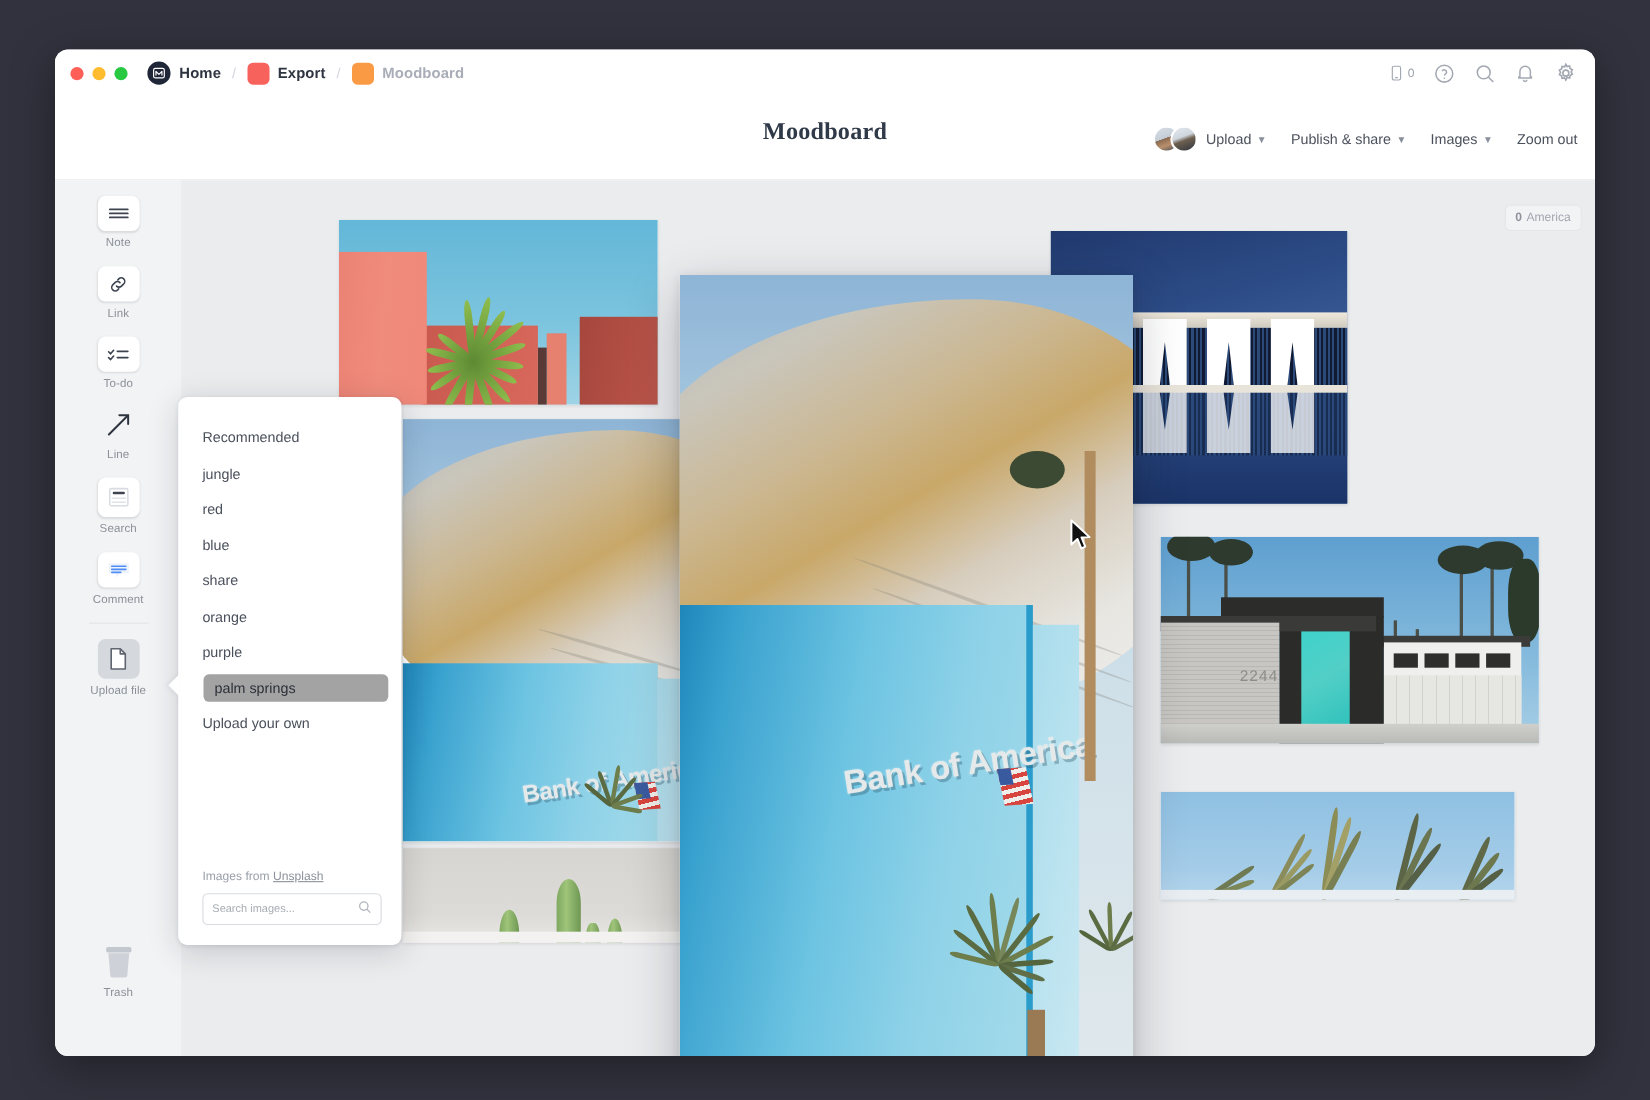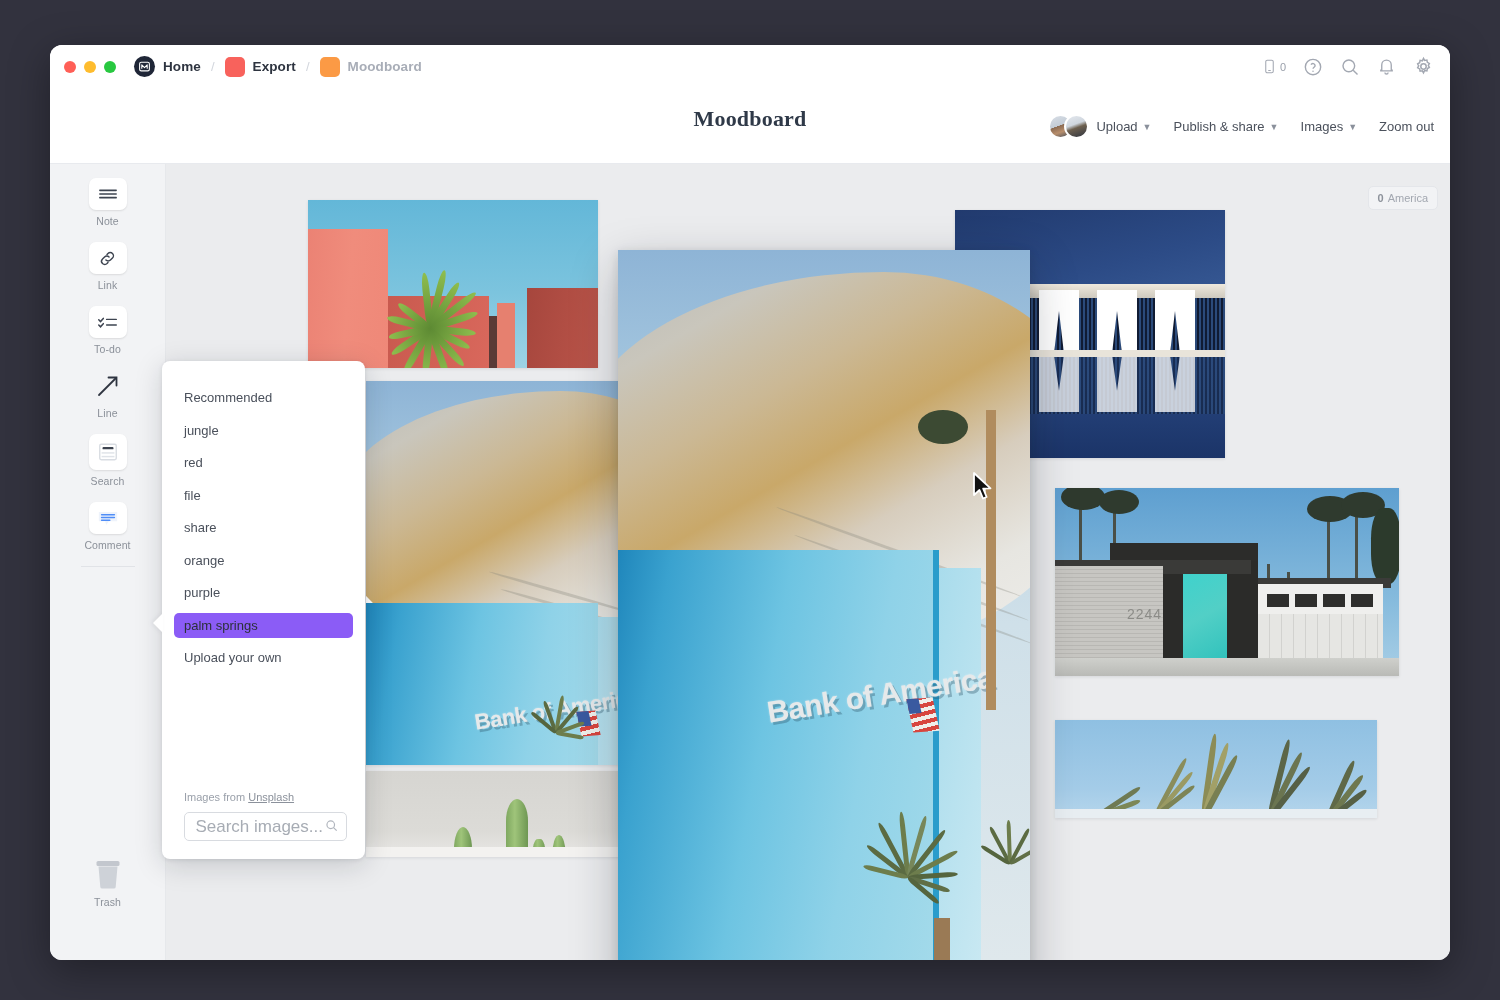--- a/index.html
+++ b/index.html
@@ -139,34 +139,33 @@
     border-bottom: 10px solid transparent;
     border-right: 10px solid #fff;
     filter: drop-shadow(-2px 0 2px rgba(20,25,35,.06));
   }
   #panel-list { position: absolute; left: 12px; top: 24px; width: 179px; }
   .panel-item {
     height: 25px; display: flex; align-items: center;
     padding: 0 10px; margin-bottom: 7.5px;
     font-size: 13px; color: #4a505b; border-radius: 5px;
   }
-  .panel-item.selected { background: #8b5cf6; color: #2b3038; }
+  .panel-item.selected { background: #a3a3a3; color: #2b3038; margin-left: 11px; }
   #panel-footer { position: absolute; left: 22px; bottom: 18px; width: 163px; }
   #panel-credit { font-size: 11px; color: #9aa0aa; margin-bottom: 9px; }
   #panel-credit u { color: #8b919b; }
   #panel-search {
     position: relative; height: 29px; border: 1px solid #d8dbe0;
     border-radius: 5px; background: #fff;
     display: flex; align-items: center; padding: 0 8px;
   }
   #panel-search input {
-    border: none; outline: none; font-size: 17px; color: #404040;
+    border: none; outline: none; font-size: 10px; color: #404040;
     width: 130px; background: transparent;
     font-family: "Liberation Sans", sans-serif;
-    text-align: right;
   }
   #panel-search input::placeholder { color: #a7acb4; }
   #panel-search .mag { position: absolute; right: 8px; color: #b0b5bd; }
 
   
   #unsorted-badge {
     position: absolute; right: 12px; top: 22px;
     background: #f2f3f5; border: 1px solid #e4e6ea;
     border-radius: 5px; padding: 5px 9px;
     font-size: 11px; color: #a2a7b0;
@@ -680,20 +679,29 @@
                 <line x1="5" y1="11" x2="14" y2="11"></line>
               </g>
             </svg>
         </div>
         <div class="tool-label">Comment</div>
       </div>
 
       <div class="rail-sep"></div>
 
 
+      <div class="tool">
+        <div class="tool-box grey tall">
+          <svg width="19" height="22" viewBox="0 0 20 24">
+              <path d="M3 2h9l5 5v15H3z" fill="#fff" stroke="#5f6670" stroke-width="1.6" stroke-linejoin="round"></path>
+              <path d="M12 2v5h5" fill="none" stroke="#5f6670" stroke-width="1.6" stroke-linejoin="round"></path>
+            </svg>
+        </div>
+        <div class="tool-label">Upload file</div>
+      </div>
     </div>
 
     <div id="trash-tool">
       <div class="tool" style="margin-bottom:0">
         <div class="tool-box plain" style="height:34px">
           <svg width="28" height="32" viewBox="0 0 28 32">
             <rect x="2.5" y="3" width="23" height="5" rx="1.6" fill="#c3c7ce"></rect>
             <path d="M4.5 8.5h19l-1.8 20.5a1.8 1.8 0 0 1-1.8 1.6H8.1a1.8 1.8 0 0 1-1.8-1.6z" fill="#ced2d8"></path>
           </svg>
         </div>
@@ -708,21 +716,21 @@
       <div class="panel-item">
           <span>Recommended</span>
         </div>
       <div class="panel-item">
           <span>jungle</span>
         </div>
       <div class="panel-item">
           <span>red</span>
         </div>
       <div class="panel-item">
-          <span>file</span>
+          <span>blue</span>
         </div>
       <div class="panel-item">
           <span>share</span>
         </div>
       <div class="panel-item">
           <span>orange</span>
         </div>
       <div class="panel-item">
           <span>purple</span>
         </div>

